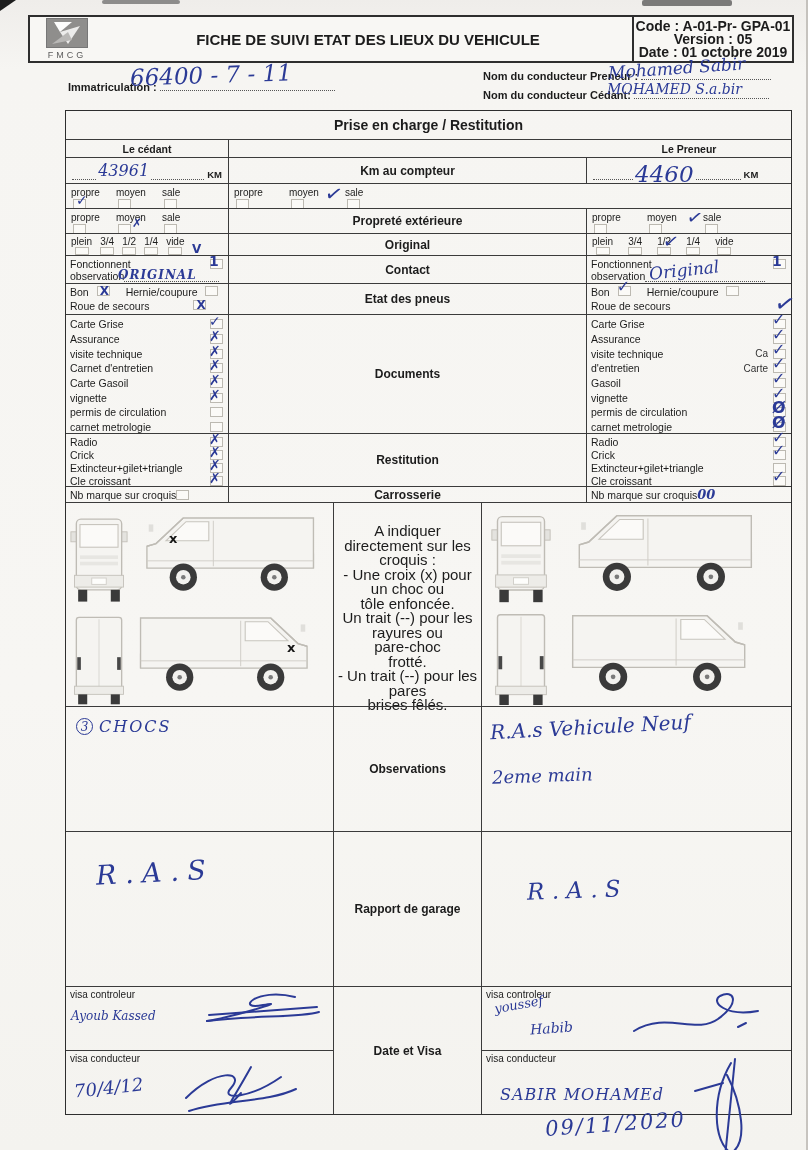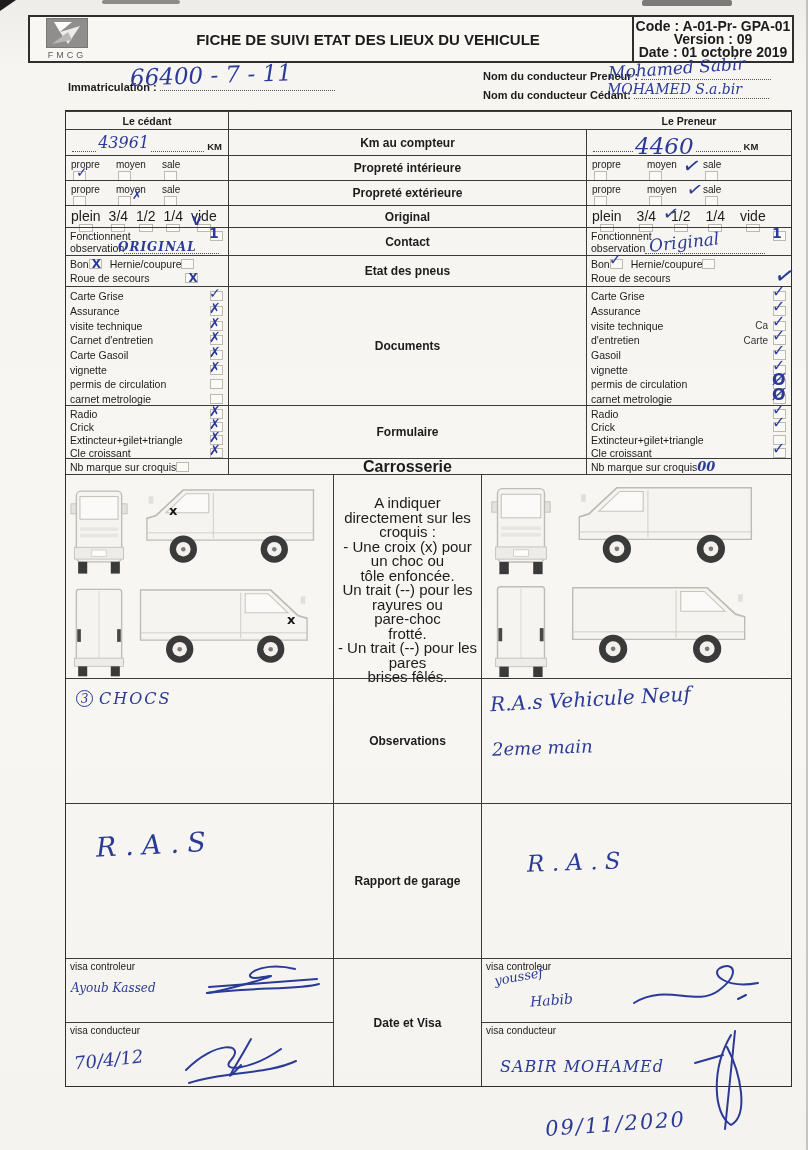--- a/index.html
+++ b/index.html
@@ -48,43 +48,43 @@
   .kmcell{display:flex;align-items:flex-end;padding:0 6px 3px 6px;height:100%;}
   .kmunit{font-size:9.5px;font-weight:bold;margin-left:3px;}
   
   .optrow{height:25px;}
   .opts{display:flex;padding:3px 2px 0 5px;font-size:10px;}
   .opt{display:flex;flex-direction:column;align-items:flex-start;margin-right:16px;}
   .cr .opt{margin-right:26px;}
   .bx{width:13px;height:10px;border:1px solid #bcb9b1;background:#fbfaf7;position:relative;display:inline-block;}
   .opt .bx{margin-top:1px;margin-left:2px;}
   .carbrow{height:22px;}
-  .copt{display:flex;flex-direction:column;align-items:center;margin-right:8px;font-size:14px;}
+  .copt{display:flex;flex-direction:column;align-items:center;margin-right:8px;font-size:10px;}
   .cr .copt{margin-right:15px;}
   .copt .bx{width:14px;height:8px;}
   
   .ctrow{height:28px;font-size:10.5px;}
   .ctl1{display:flex;justify-content:space-between;align-items:center;padding:2px 5px 0 4px;}
   .ctl2{display:flex;align-items:center;padding:0 4px;}
   
   .pnrow{height:31px;font-size:10.5px;}
-  .pline{display:flex;align-items:center;gap:0;padding:2px 5px 0 4px;}
+  .pline{display:flex;align-items:flex-start;gap:8px;padding:2px 5px 0 4px;}
   
   .docsrow{height:119px;}
   .eqrow{height:53px;}
   .dline{display:flex;align-items:center;justify-content:space-between;height:14.7px;padding:0 5px 0 4px;font-size:10.5px;}
   .eline{display:flex;align-items:center;justify-content:space-between;height:13px;padding:0 5px 0 4px;font-size:10.5px;}
   .dright{display:flex;align-items:center;gap:5px;}
   .sfx{font-size:10px;color:#333;}
   .bmk{position:absolute;font-size:14px;top:-6px;left:-2px;white-space:nowrap;}
   .bigmk{font-size:16px;top:-8px;}
   
   .carrow{height:16px;}
   .carline{display:flex;align-items:center;padding:0 5px 0 4px;font-size:10.5px;height:100%;}
-  .carrow .cm{font-size:16px;}
+  .carrow .cm{font-size:12px;}
   
   .croqrow{height:204px;}
   .sketches{padding:8px 2px 0 4px;}
   .srow{display:flex;align-items:flex-end;gap:8px;height:94px;}
   .srow + .srow{margin-top:6px;}
   .sv-front,.sv-rear{width:58px;height:92px;}
   .sv-side{width:182px;height:92px;}
   .low .cr .sv-front,.low .cr .sv-rear{width:62px;height:94px;}
   .low .cr .sv-side{width:204px;height:94px;}
   .instr{font-size:15px;line-height:14.5px;text-align:center;padding:28px 3px 0 3px;font-weight:normal;}
@@ -160,21 +160,21 @@
             <path d="M8,4 L26,4 L14,14 Z" fill="#fdfdfc"></path>
             <path d="M14,14 L34,8 L22,26 Z" fill="#fdfdfc" opacity="0.85"></path>
             <path d="M6,26 L22,14 L26,22 Z" fill="#b9b8b6"></path>
           </svg>
       </div>
       <div class="logo-txt">FMCG</div>
     </div>
     <div class="title-sec">FICHE DE SUIVI ETAT DES LIEUX DU VEHICULE</div>
     <div class="code-sec">
       <div>Code : A-01-Pr- GPA-01</div>
-      <div>Version : 09</div>
+      <div>Version : 05</div>
       <div>Date : 01 octobre 2019</div>
     </div>
   </div>
 
   <div class="id-line" style="left:68px;top:79px;">
     <span>Immatriculation :</span>
     <span class="dots" style="width:175px;"></span>
   </div>
   <div class="hand ink" style="left:130px;top:62px;font-size:23px;transform:rotate(-2deg);">66400 - 7 - 11</div>
 
@@ -185,20 +185,21 @@
   <div class="hand ink" style="left:608px;top:58px;font-size:17px;transform:rotate(-4deg);white-space:nowrap;">Mohamed Sabir</div>
 
   <div class="id-line" style="left:483px;top:87px;">
     <span>Nom du conducteur Cédant:</span>
     <span class="dots" style="width:135px;"></span>
   </div>
   <div class="hand ink" style="left:607px;top:81px;font-size:14px;white-space:nowrap;">MOHAMED S.a.bir</div>
 
   <div class="ftab">
 
+    <div class="r first banner">Prise en charge / Restitution</div>
 
     <div class="r chead">
       <div class="cl">Le cédant</div>
       <div class="cm"></div>
       <div class="cr">Le Preneur</div>
     </div>
 
     <div class="r kmrow">
       <div class="cl">
         <div class="kmcell">
@@ -230,21 +231,20 @@
               <span>moyen</span>
               <span class="bx"></span>
             </span>
           <span class="opt">
               <span>sale</span>
               <span class="bx"></span>
             </span>
         </div>
         <span class="mk" style="position:absolute;left:10px;top:9px;font-size:14px;">✓</span>
       </div>
-      <div class="cm">Propreté intérieure</div>
       <div class="cr">
         <div class="opts">
           <span class="opt">
               <span>propre</span>
               <span class="bx"></span>
             </span>
           <span class="opt">
               <span>moyen</span>
               <span class="bx"></span>
             </span>
@@ -555,21 +555,21 @@
               <span class="mk bmk">✗</span>
             </span>
           </div>
         <div class="eline">
             <span>Cle croissant</span>
             <span class="bx">
               <span class="mk bmk">✗</span>
             </span>
           </div>
       </div>
-      <div class="cm">Formulaire</div>
+      <div class="cm">Restitution</div>
       <div class="cr overflow-ok" style="padding-top:1px;">
         <div class="eline">
             <span>Radio</span>
             <span class="bx">
               <span class="mk bmk bigmk">✓</span>
             </span>
           </div>
         <div class="eline">
             <span>Crick</span>
             <span class="bx">

